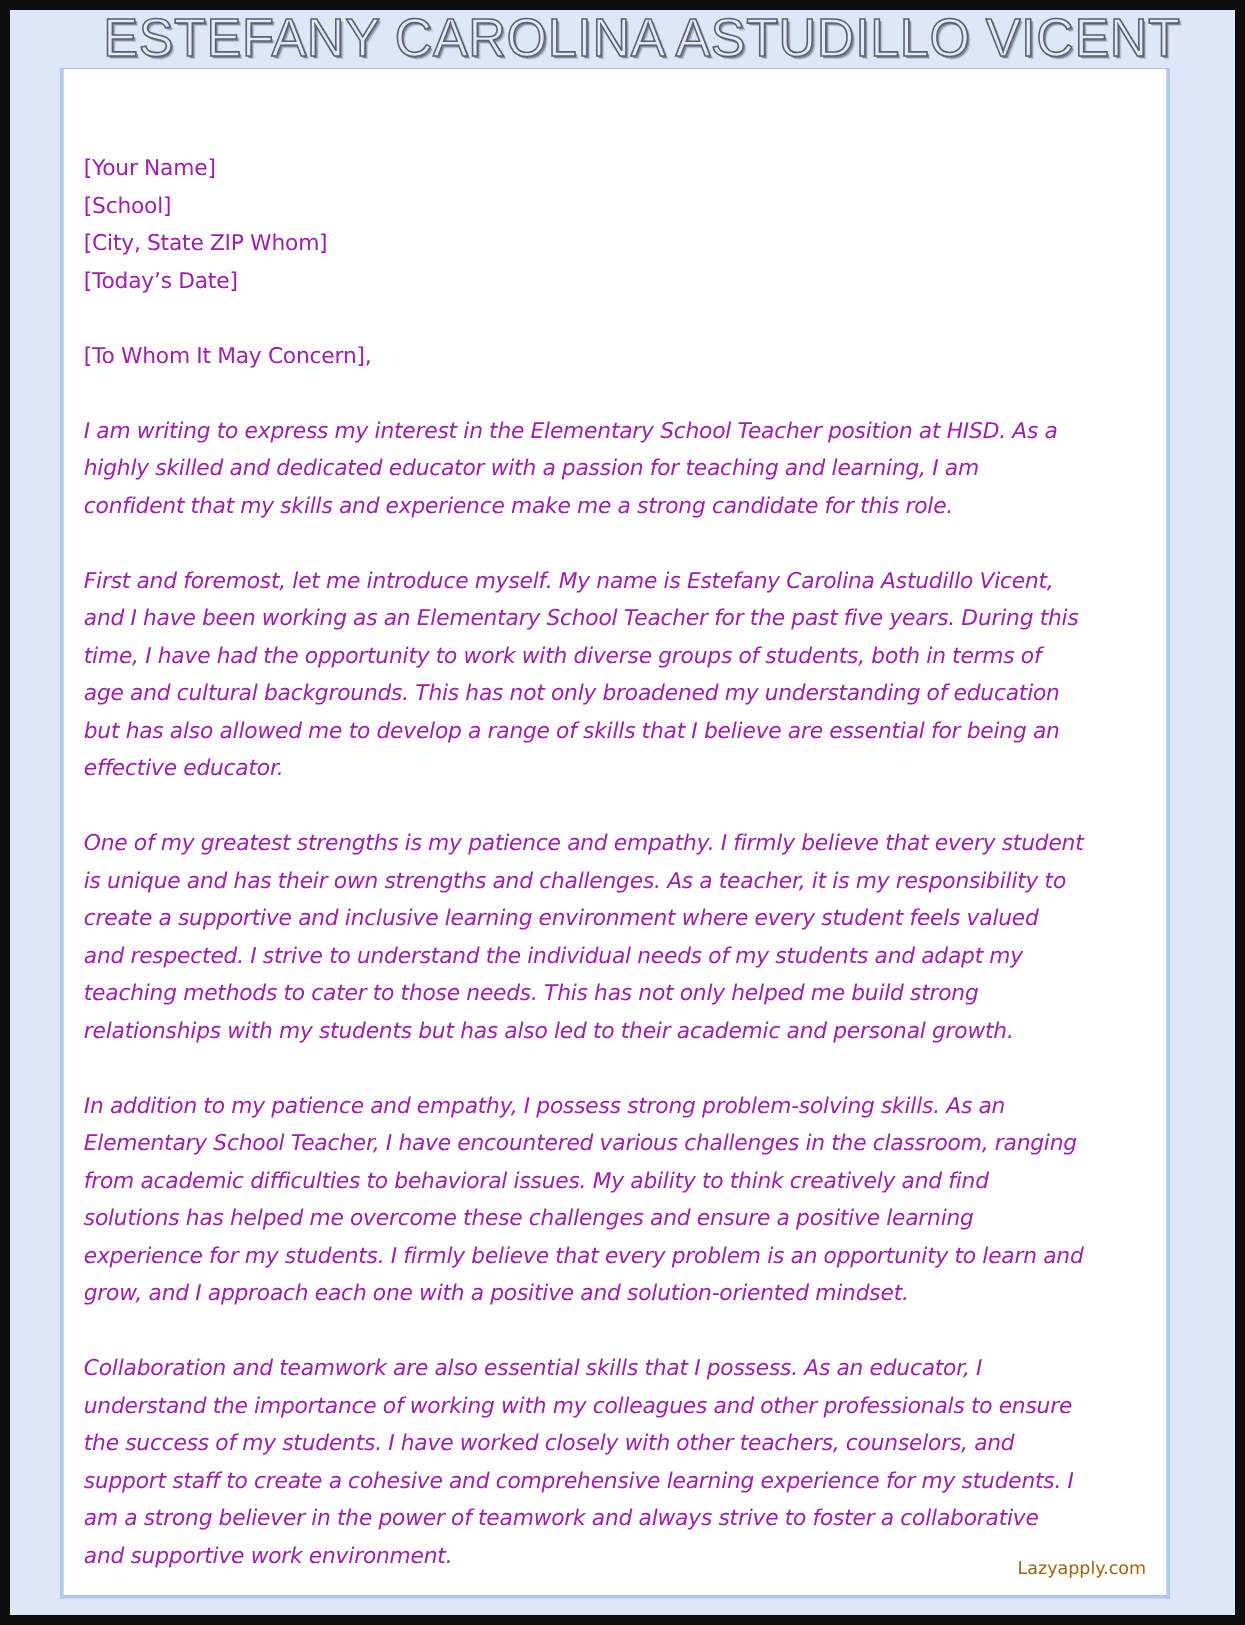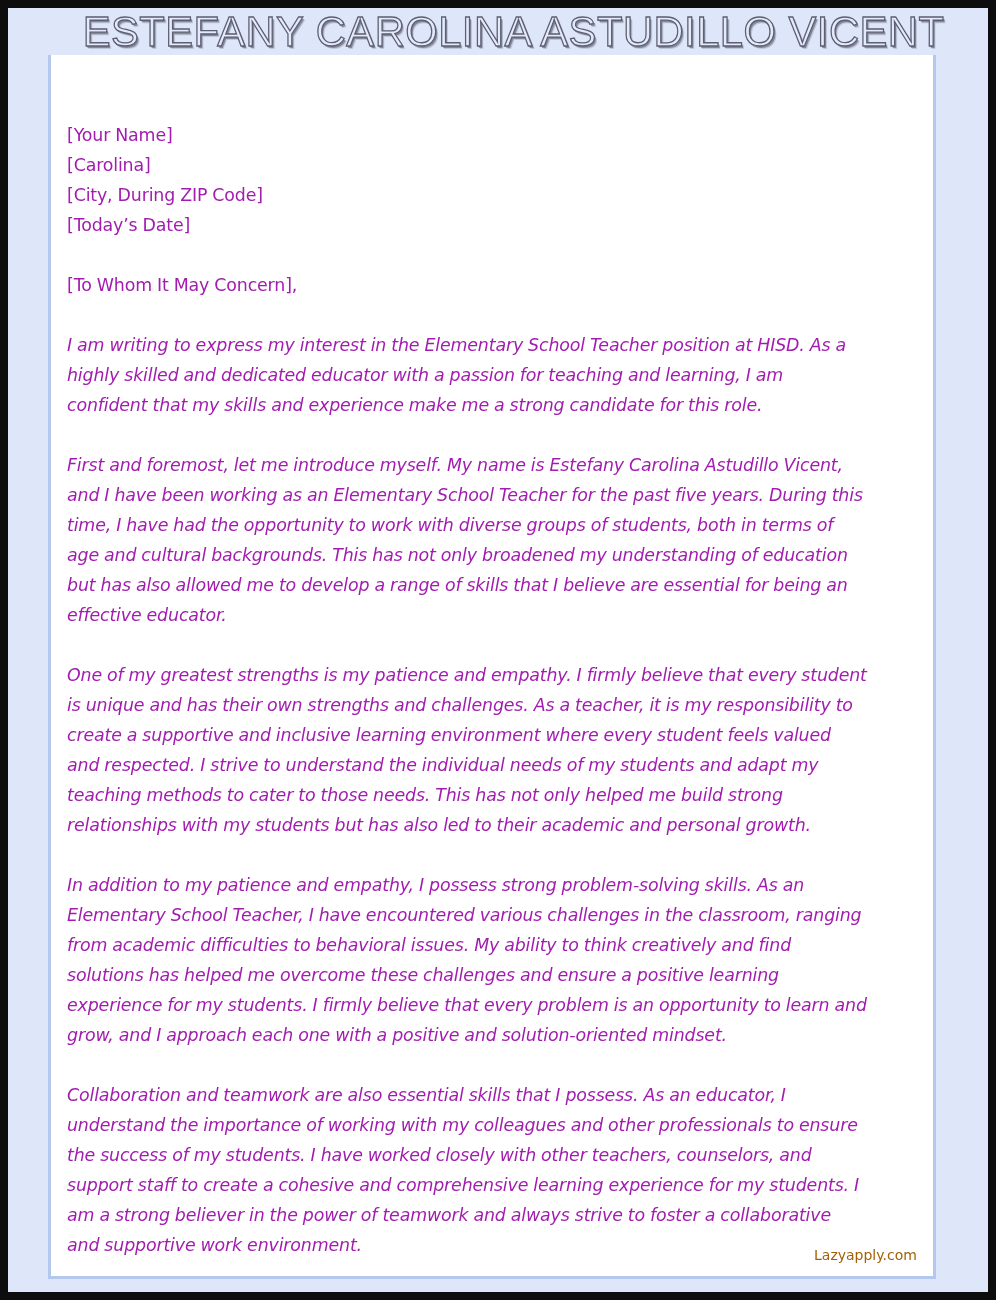--- a/index.html
+++ b/index.html
@@ -139,22 +139,22 @@
       <div id="doc-title">ESTEFANY CAROLINA ASTUDILLO VICENT</div>
     </div>
 
     <div id="sheet-topbar"></div>
 
     <div id="sheet"></div>
 
     <div id="letter-body">
 
       <div class="addr-line">[Your Name]</div>
-      <div class="addr-line">[Carolina]</div>
-      <div class="addr-line">[City, During ZIP Code]</div>
+      <div class="addr-line">[School]</div>
+      <div class="addr-line">[City, State ZIP Whom]</div>
       <div class="addr-line">[Today’s Date]</div>
 
       <div class="blank-line"></div>
 
       <div class="addr-line">[To Whom It May Concern],</div>
 
       <div class="blank-line"></div>
 
       <p class="para">I am writing to express my interest in the Elementary School Teacher position at HISD. As a highly skilled and dedicated educator with a passion for teaching and learning, I am confident that my skills and experience make me a strong candidate for this role.</p>
       <div class="blank-line"></div>

